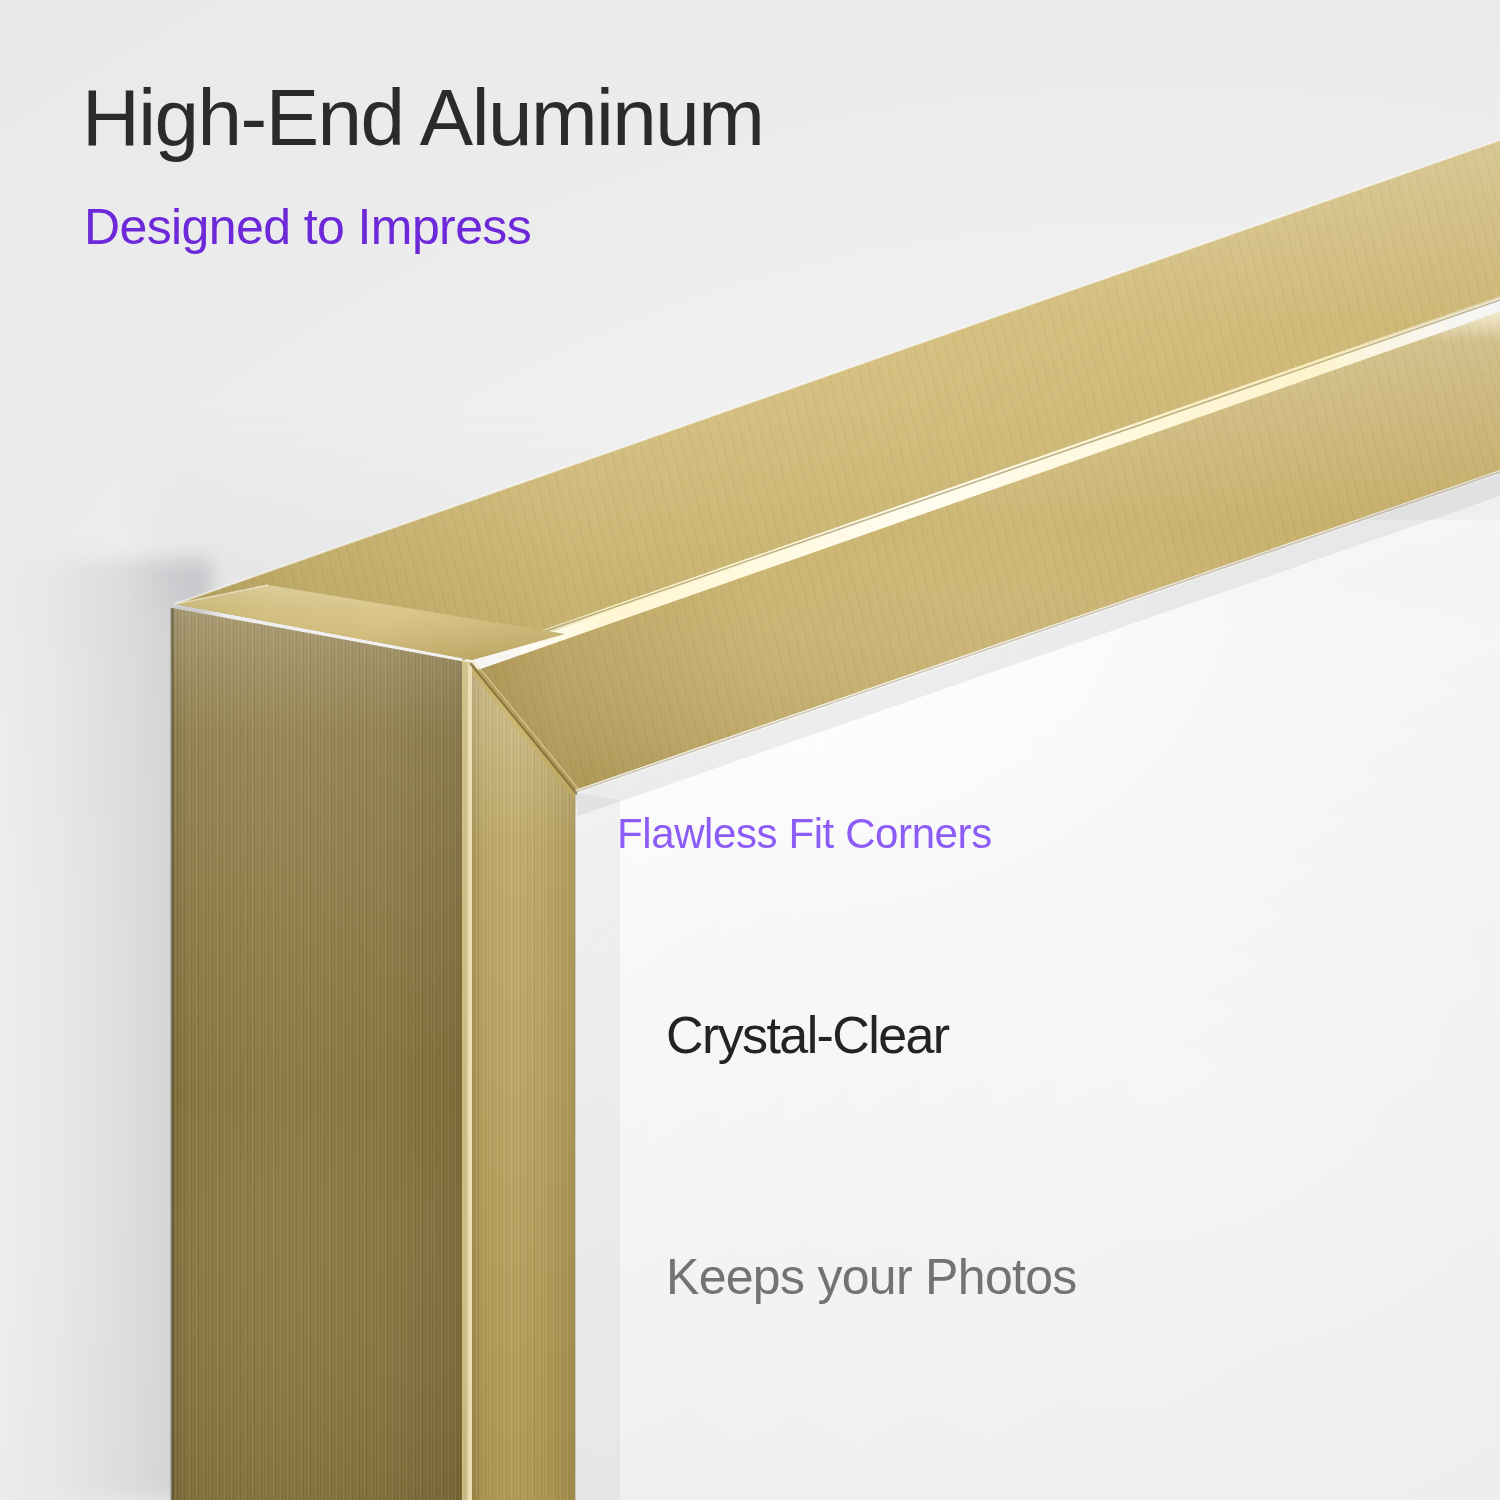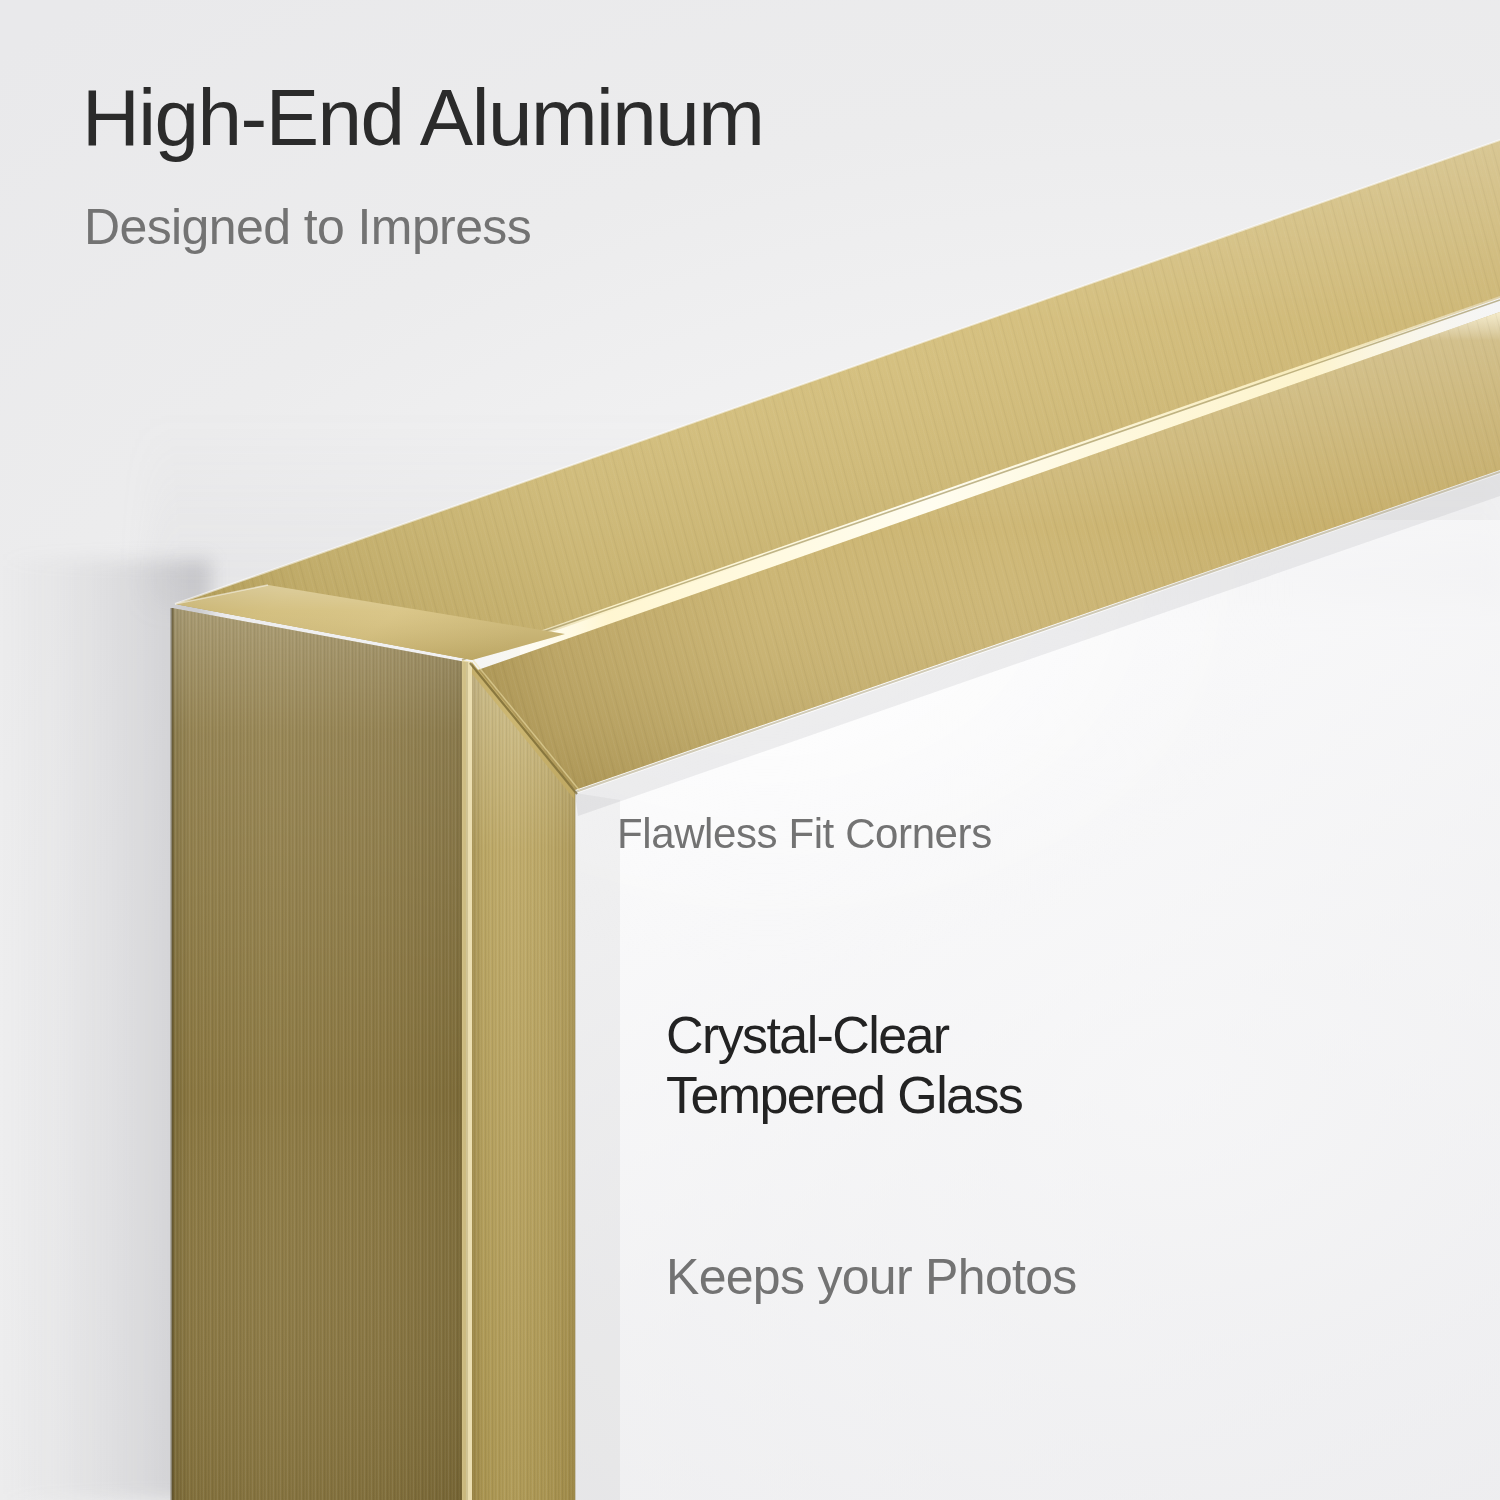--- a/index.html
+++ b/index.html
@@ -87,31 +87,31 @@
     color: #2b2b2b;
     white-space: nowrap;
   }
   .subhead {
     position: absolute;
     left: 84px;
     top: 198px;
     font-size: 50px;
     font-weight: 400;
     letter-spacing: -0.6px;
-    color: #737373;
+    color: #6d28d9;
     white-space: nowrap;
   }
   .corner-label {
     position: absolute;
     left: 617px;
     top: 810px;
     font-size: 42px;
     font-weight: 400;
     letter-spacing: -0.4px;
-    color: #737373;
+    color: #8b5cf6;
     white-space: nowrap;
   }
   .feature-title {
     position: absolute;
     left: 666px;
     top: 1005px;
     font-size: 52px;
     font-weight: 400;
     line-height: 1.16;
     letter-spacing: -1.6px;
@@ -341,20 +341,19 @@
     <polygon points="575,793 620,800 620,1500 575,1500" fill="#6f6f78" opacity="0.07"></polygon>
   </svg>
 
   <div class="headline">High-End Aluminum</div>
   <div class="subhead">Designed to Impress</div>
 
   <div class="corner-label">Flawless Fit Corners</div>
 
   <div class="feature-title">
     <div>Crystal-Clear</div>
-    <div>Tempered Glass</div>
   </div>
 
   <div class="feature-sub">
     <div>Keeps your Photos</div>
   </div>
 
 </div>
 
 </body></html>

